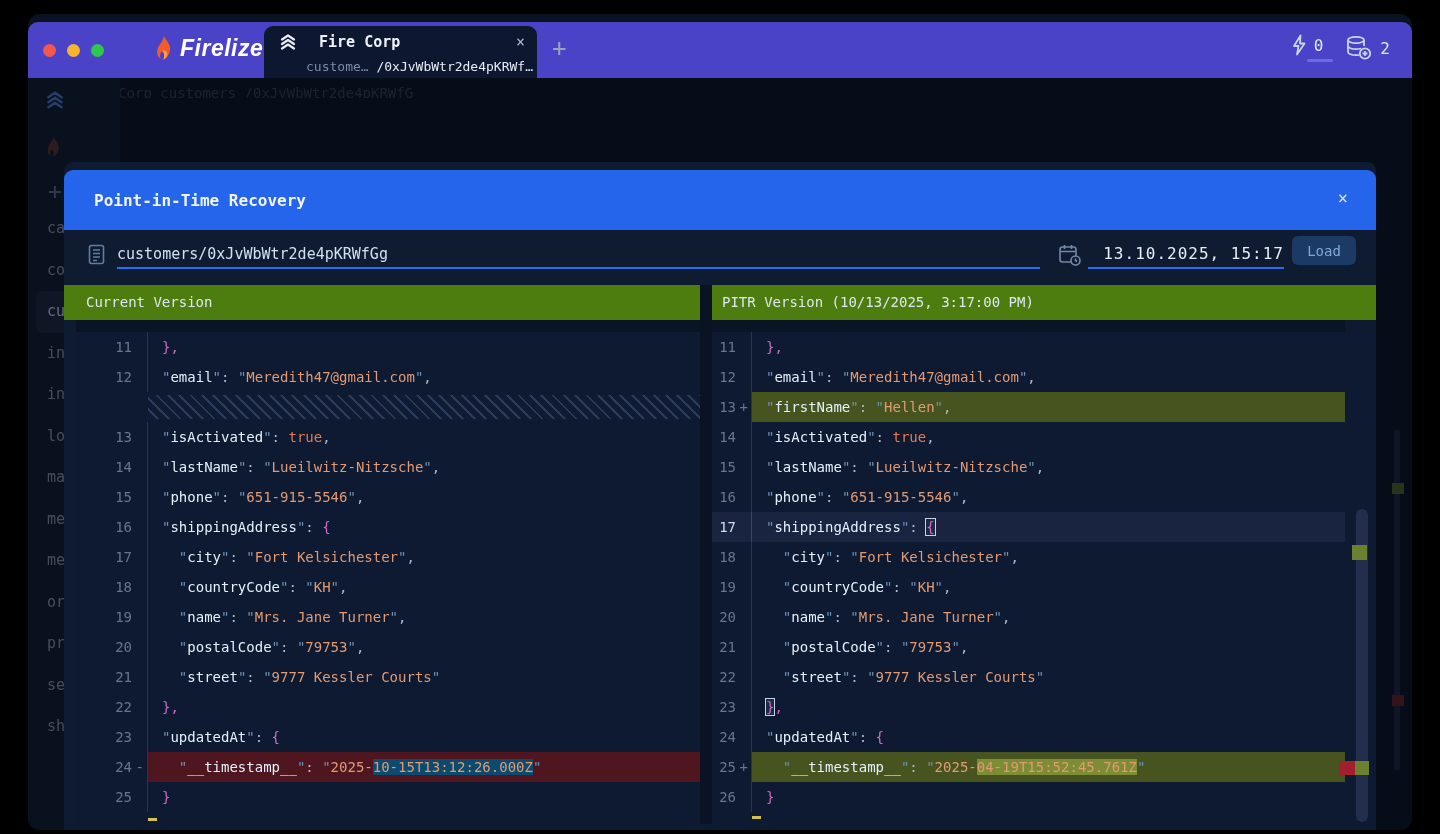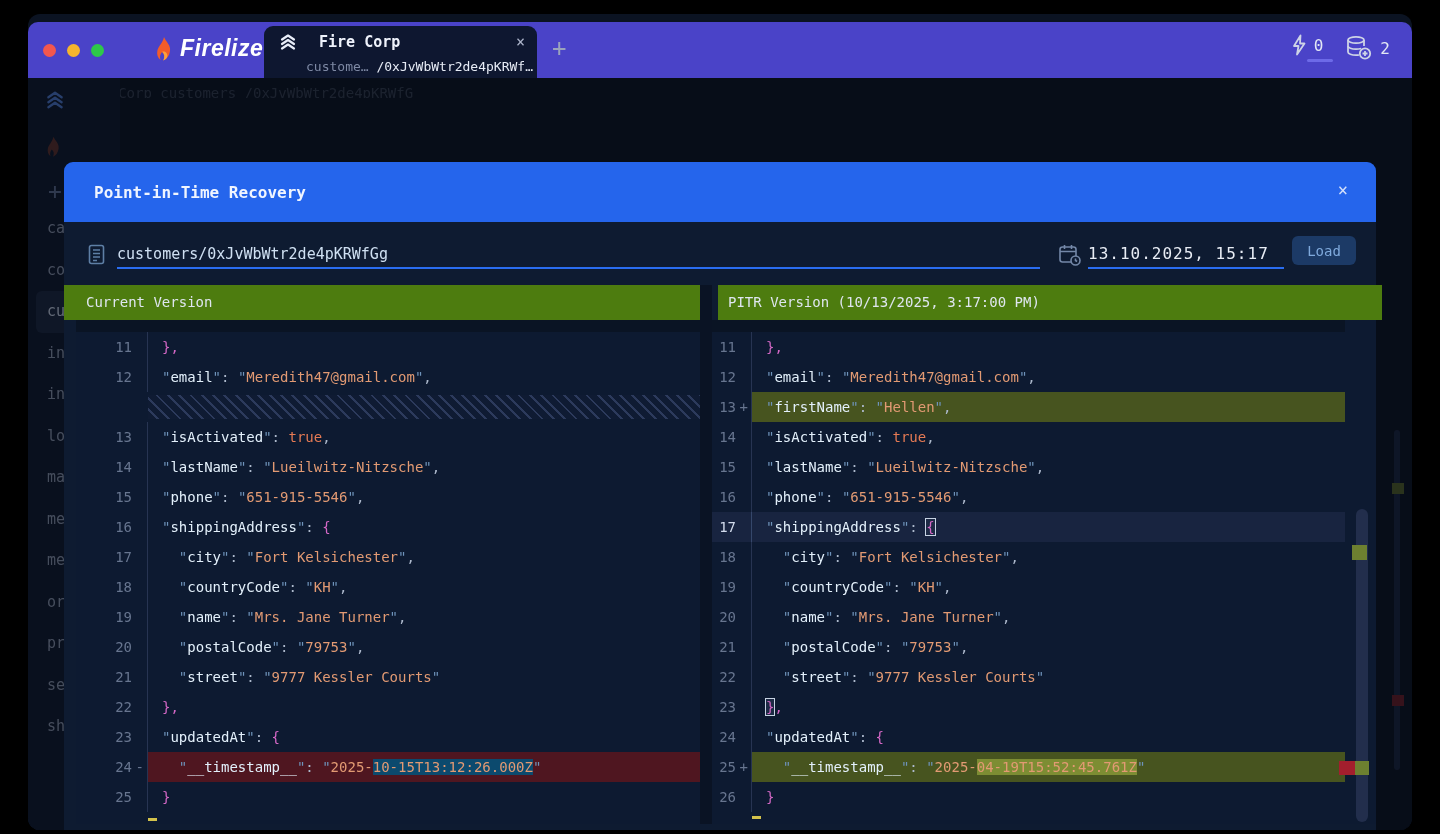--- a/index.html
+++ b/index.html
@@ -7,21 +7,21 @@
     font-family:"DejaVu Sans Mono","Liberation Mono",monospace; }
   .window { position:absolute; left:28px; top:14px; width:1384px; height:816px;
     background:#0b1322; border-radius:12px; overflow:hidden; }
 
   
   .titlebar { position:absolute; left:0; top:8px; width:100%; height:56px;
     background:#4a43c8; border-radius:10px 10px 0 0; }
   .lights { position:absolute; left:15px; top:22px; display:flex; gap:11px; }
   .light { width:13px; height:13px; border-radius:50%; }
   .l-red{ background:#f3574e; } .l-yel{ background:#f5b52e; } .l-grn{ background:#2ec84a; }
-  .brand { position:absolute; left:126px; top:13px; display:flex; align-items:center; gap:6px; }
+  .brand { position:absolute; left:126px; top:13px; display:flex; align-items:flex-start; gap:6px; }
   .brand-name { color:#fff; font-family:"Liberation Sans","DejaVu Sans",sans-serif;
     font-weight:bold; font-style:italic; font-size:23px; letter-spacing:.5px; }
   .tab { position:absolute; left:236px; top:4px; width:273px; height:52px;
     background:#0e1730; border-radius:9px 9px 0 0; padding:7px 12px 0 14px; }
   .tab-top { display:flex; align-items:center; gap:21px; }
   .tab-title { color:#eef2fb; font-size:15px; font-weight:bold; flex:1; }
   .tab-close { color:#aab2c8; font-size:15px; cursor:default; }
   .tab-sub { font-size:13px; margin-top:8px; padding-left:28px; white-space:nowrap; }
   .tab-sub .dim { color:#7e89a4; }
   .tab-sub .lit { color:#e7ecf6; }
@@ -44,39 +44,39 @@
   .sb-item { height:41.5px; line-height:41.5px; padding-left:19px; color:#8d98b0; font-size:15px; }
   .sb-item.sel { background:#1d2942; color:#c7d2e6; border-radius:6px 0 0 6px; margin-left:8px; padding-left:11px; }
   .bg-ruler { position:absolute; right:12px; top:352px; width:6px; height:340px; background:#1b2742; border-radius:3px; }
   .bg-mark-g { position:absolute; right:8px; top:405px; width:12px; height:11px; background:#55632a; }
   .bg-mark-r { position:absolute; right:8px; top:617px; width:12px; height:11px; background:#6e1f28; }
   .overlay { position:absolute; inset:0; background:rgba(3,7,15,.52); z-index:4; }
 
   
   .modal { position:absolute; left:36px; top:84px; width:1312px; height:732px;
     background:#0e1b31; border-radius:9px 9px 0 0; z-index:5; }
-  .m-header { position:absolute; left:0; top:0; width:100%; height:60px; background:#2565ec;
+  .m-header { position:absolute; left:0; top:8px; width:100%; height:60px; background:#2565ec;
     border-radius:9px 9px 0 0; display:flex; align-items:center; padding:12px 30px; }
   .m-title { color:#f0f5ff; font-size:16px; font-weight:bold; }
   .m-close { position:absolute; right:28px; top:18px; color:#d4e0fb; font-size:17px; }
   .m-inputrow { position:absolute; left:0; top:60px; width:100%; height:63px; }
   .doc-icon { position:absolute; left:24px; top:22px; }
   .path-field { position:absolute; left:53px; top:17px; width:923px; height:30px;
     color:#cfe0f2; font-size:15px; line-height:30px; border-bottom:2px solid #2a6df0; }
   .cal-icon { position:absolute; left:994px; top:21px; }
-  .date-field { position:absolute; left:1024px; top:17px; width:196px; height:30px; text-align:left;
+  .date-field { position:absolute; left:1024px; top:17px; width:196px; height:30px; text-align:right;
     color:#e8edf5; font-size:16px; letter-spacing:1px; line-height:30px; border-bottom:2px solid #2a6df0; }
   .load-btn { position:absolute; left:1228px; top:14px; width:64px; height:29px;
     background:#1c3a66; color:#7fa9dc; font-size:14px; border:none; border-radius:6px;
     font-family:inherit; }
   .ph-row { position:absolute; left:0; top:123px; width:100%; height:35px; }
   .ph { position:absolute; top:0; height:35px; background:#4d7c0f; color:#dfe6f0;
     font-size:14px; line-height:35px; }
   .ph-left { left:0; width:636px; padding-left:22px; }
-  .ph-right { left:648px; width:664px; padding-left:10px;margin-left:6px; }
+  .ph-right { left:648px; width:664px; padding-left:10px; }
 
   
   .panel { position:absolute; top:158px; height:504px; background:#0d1a31; overflow:hidden; }
   .panel-left { left:12px; width:624px; }
   .panel-right { left:648px; width:633px; }
   .panel-div { position:absolute; left:636px; top:123px; width:12px; height:539px; background:#0a1324; }
   .top-shadow { position:absolute; left:0; top:0; width:100%; height:12px; background:#0a1424; }
   .rows { position:absolute; left:0; top:12px; width:100%; }
   .row { display:flex; height:30px; line-height:30px; font-size:14px; white-space:pre;align-items:center; }
   .ln { flex:none; text-align:right; color:#67758f; border-right:1px solid #273452;

